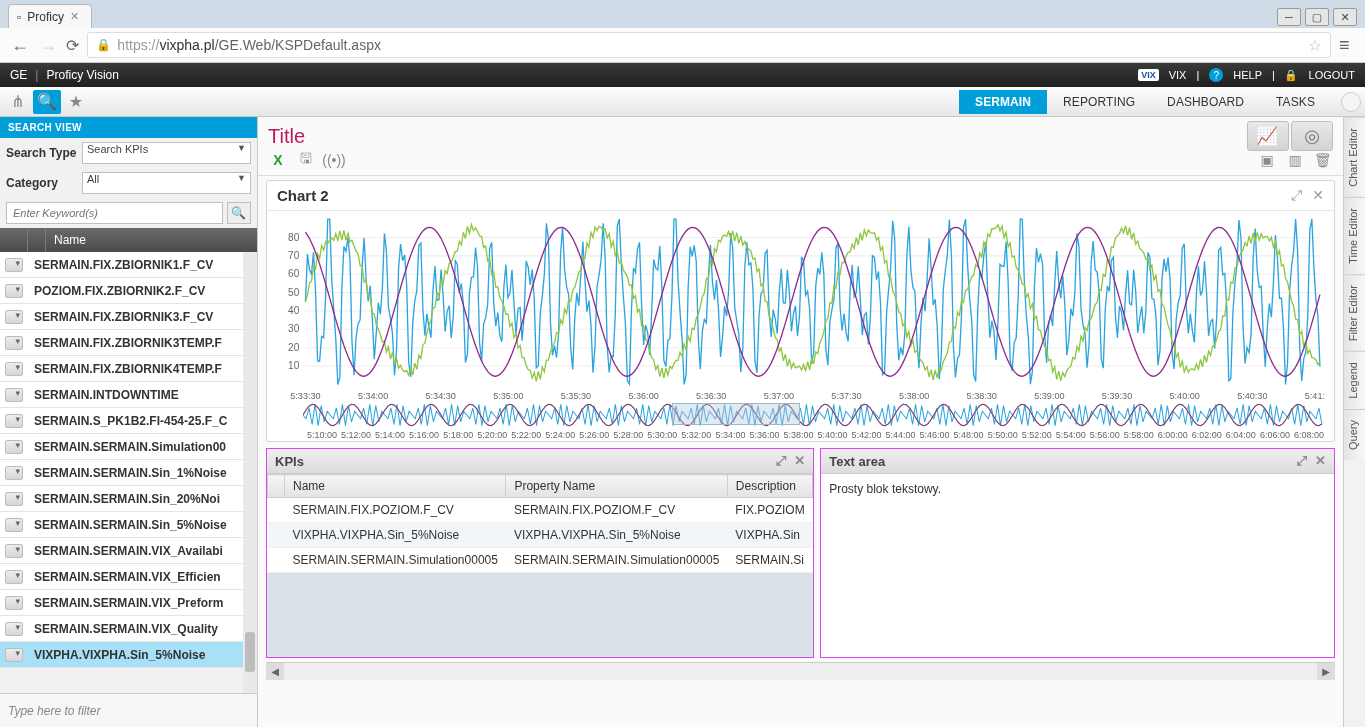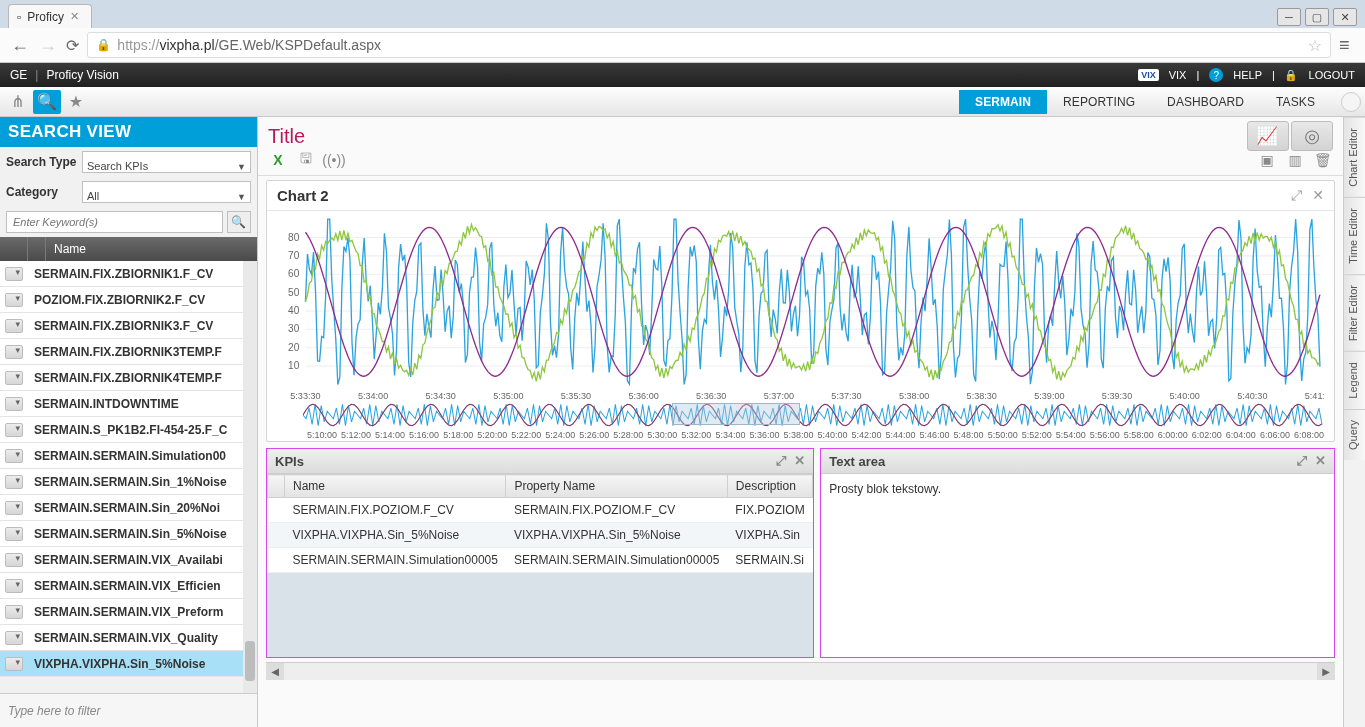--- a/index.html
+++ b/index.html
@@ -32,24 +32,24 @@
   .nav-strip .btn { width: 28px; height: 24px; display: flex; align-items: center; justify-content: center; border-radius: 2px; margin-right: 1px; color: #888; font-size: 16px; }
   .nav-strip .btn.active { background: #009fda; color: #fff; }
   .nav-strip .spacer { flex: 1; }
   .nav-strip .tab-link { padding: 0 16px; font-size: 12px; color: #333; height: 24px; display: flex; align-items: center; letter-spacing: 0.1px; }
   .nav-strip .tab-link.active { background: #009fda; color: #fff; font-weight: bold; }
   .bubble { width: 20px; height: 20px; border: 1px solid #ccc; border-radius: 50%; background: #f5f5f5; margin-left: 10px; }
   
   .workspace { display: flex; height: calc(727px - 28px - 34px - 24px - 30px); }
   
   .sidebar { width: 258px; flex-shrink: 0; background: #f1f1f1; display: flex; flex-direction: column; border-right: 1px solid #c9c9c9; }
-  .sidebar-head { background: #009fda; color: #fff; font-size: 17px; font-weight: bold; padding: 5px 8px; letter-spacing: 0.3px; }
+  .sidebar-head { background: #009fda; color: #fff; font-size: 10px; font-weight: bold; padding: 5px 8px; letter-spacing: 0.3px; }
   .filter-row { display: flex; align-items: center; gap: 4px; padding: 4px 6px; font-size: 12px; }
   .filter-row label { width: 72px; font-weight: bold; color: #333; }
-  .combo { flex: 1; height: 22px; border: 1px solid #bfbfbf; background: #fff; font-size: 11px; padding: 0 4px; display: flex; align-items: flex-end; justify-content: space-between; color: #444; }
+  .combo { flex: 1; height: 22px; border: 1px solid #bfbfbf; background: #fff; font-size: 11px; padding: 0 4px; display: flex; align-items: flex-start; justify-content: space-between; color: #444; }
   .combo .caret { font-size: 9px; color: #555; }
   .kw-row { display: flex; gap: 4px; padding: 4px 6px; }
   .kw-row input { flex: 1; height: 22px; border: 1px solid #bfbfbf; padding: 0 6px; font-size: 11px; font-style: italic; color: #888; }
   .kw-btn { width: 24px; height: 22px; border: 1px solid #bfbfbf; background: #eee; display: flex; align-items: center; justify-content: center; color: #888; }
   .tree-head { display: flex; background: linear-gradient(#6a6a6a,#4a4a4a); color: #fff; font-size: 12px; height: 24px; align-items: center; }
   .tree-head .colh { padding: 0 8px; }
   .tree-head .cell0 { width: 28px; border-right: 1px solid #7a7a7a; height: 100%; }
   .tree-head .cell1 { width: 18px; border-right: 1px solid #7a7a7a; height: 100%; }
   .tree { flex: 1; overflow: hidden; position: relative; }
   .tree-row { display: flex; align-items: center; height: 26px; border-bottom: 1px solid #e4e4e4; background: #fff; font-size: 12px; }

